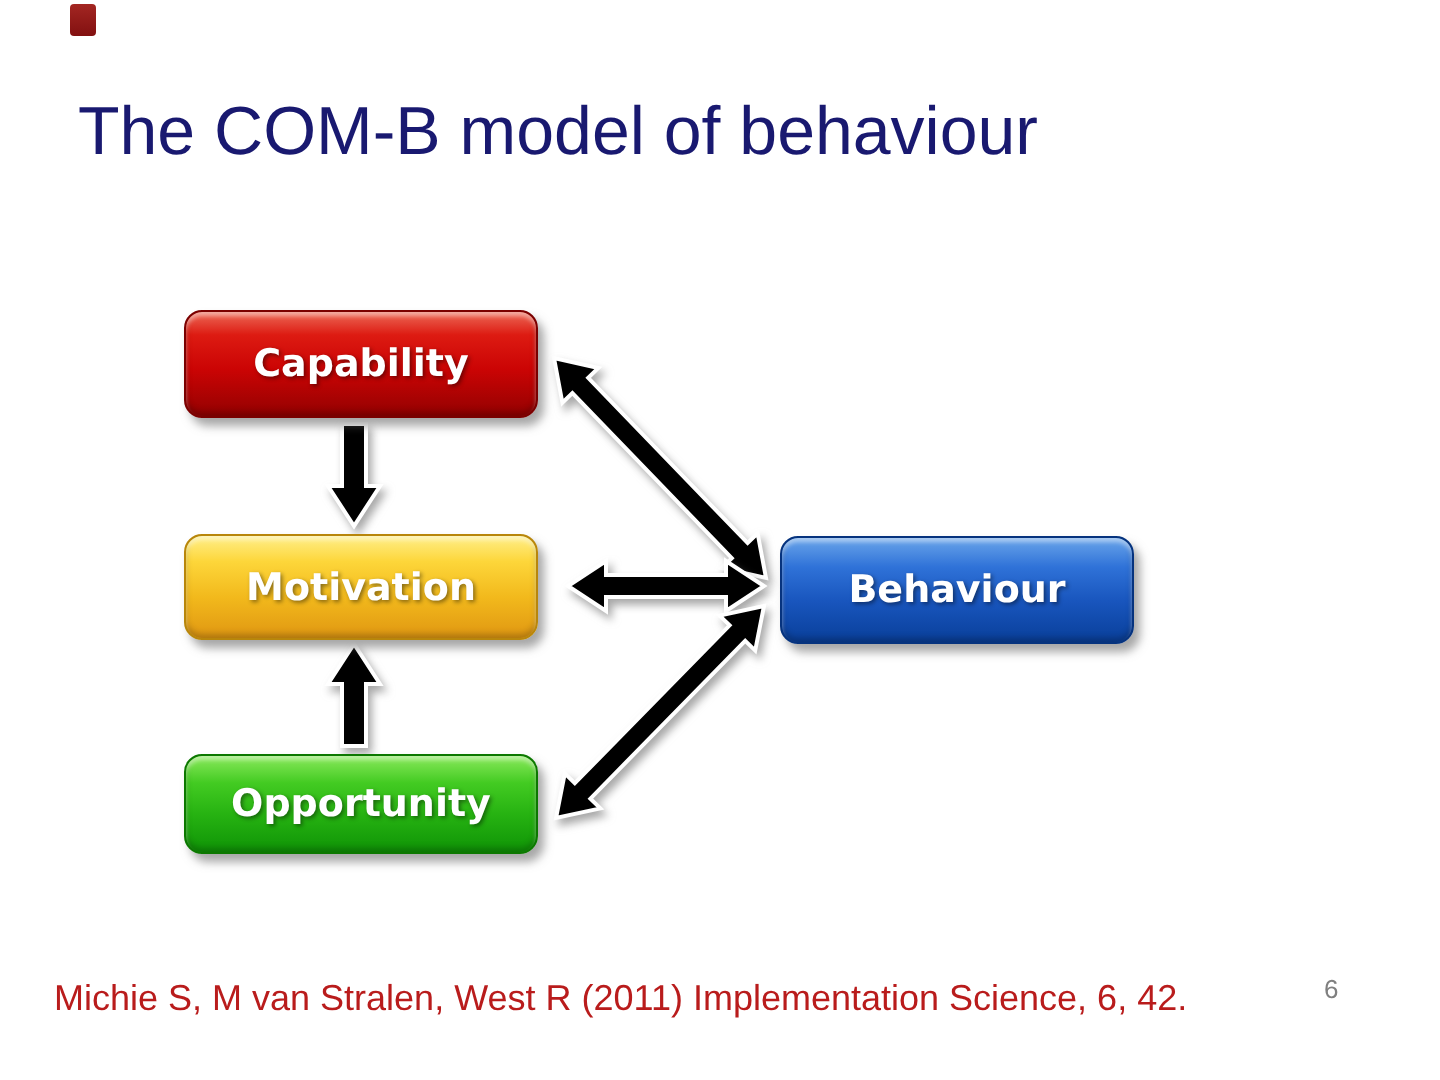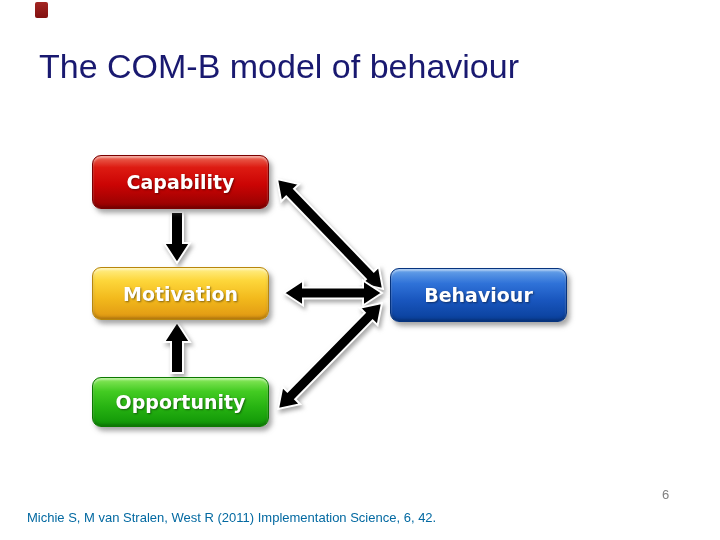--- a/index.html
+++ b/index.html
@@ -73,24 +73,23 @@
   }
   .node-behaviour {
     left: 390px; top: 268px; width: 175px; height: 52px;
     background: linear-gradient(180deg,#6aa5ea 0%, #2f72d8 28%, #1956be 60%, #093f9a 100%);
     border: 1px solid #06337e;
   }
 
   .citation {
     position: absolute;
     left: 27px; top: 489px;
-    font-size: 13px;
-    color: #0369a1;
+    font-size: 18px;
+    color: #b91c1c;
     white-space: nowrap;
-    margin-top: 21px;
   }
   .page-number {
     position: absolute;
     left: 662px; top: 487px;
     font-size: 13px;
     color: #808080;
   }
 </style>
 </head>
 <body>

